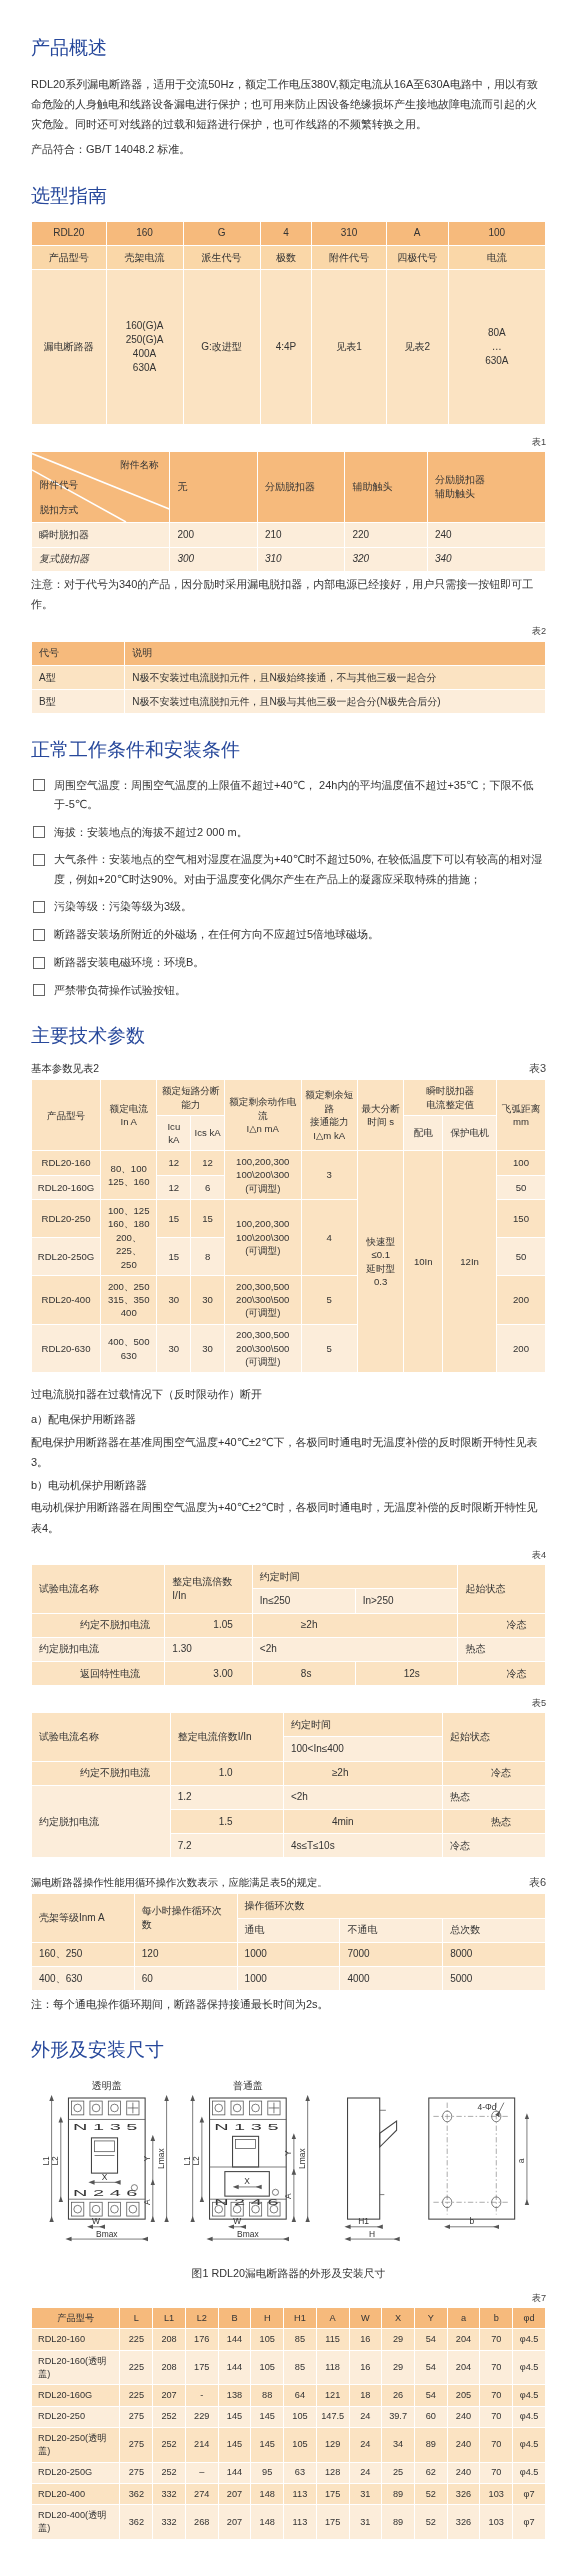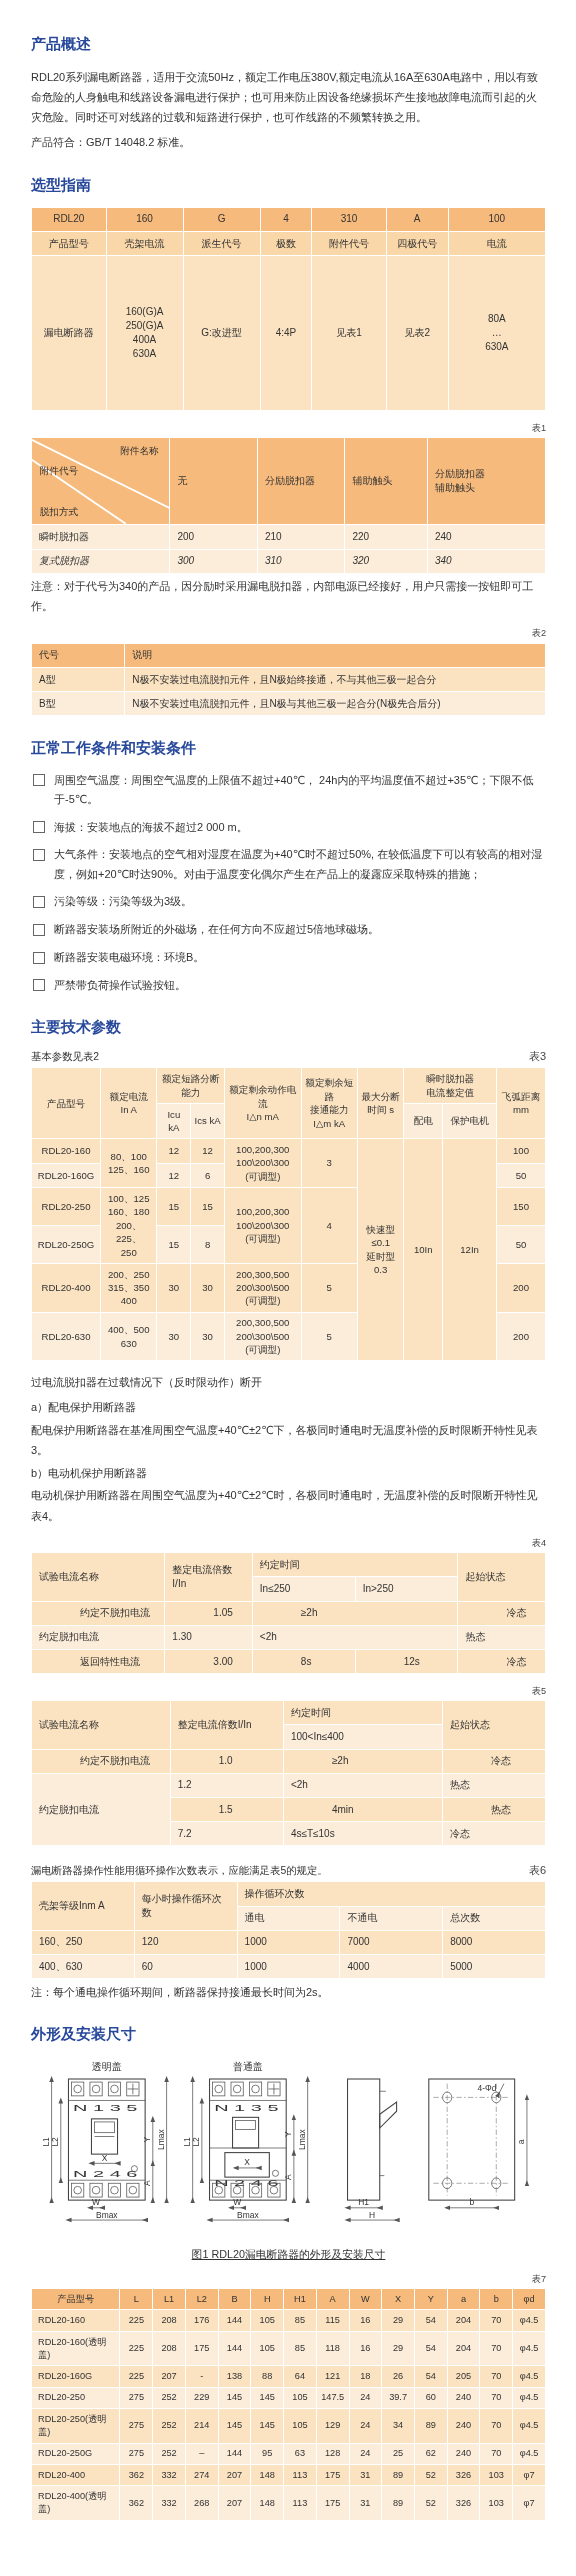--- a/index.html
+++ b/index.html
@@ -8,38 +8,38 @@
     --md:#FAD7A8;
     --r1:#FBE3C2;
     --r2:#FCEDDA;
     --ink:#333333;
     --line:#555555;
   }
   *{box-sizing:border-box;}
   html,body{margin:0;padding:0;background:#ffffff;}
   body{width:577px;font-family:"Liberation Sans","DejaVu Sans",sans-serif;color:var(--ink);}
   .page{width:577px;min-height:2576px;padding:12.3px 31px 31px 31px;}
-  h2.section{color:var(--blue);font-size:15px;font-weight:bold;margin:23px 0 12.3px 0;}
+  h2.section{color:var(--blue);font-size:19px;font-weight:normal;margin:23px 0 12.3px 0;}
   p.body{font-size:11px;line-height:1.85;margin:4.6px 0;white-space:pre-line;}
   p.tight{margin:2.3px 0;}
   .tag{font-size:9.2px;color:#444;text-align:right;margin:10.8px 0 2.3px 0;}
   .tag-inline{font-size:11px;color:#444;}
   .row-between{display:flex;justify-content:space-between;align-items:flex-end;margin:7.7px 0 3.1px 0;font-size:10.4px;}
   table{width:100%;border-collapse:separate;border-spacing:1.5px;font-size:10px;table-layout:fixed;}
   td{padding:4.6px 7px;vertical-align:middle;white-space:pre-line;line-height:1.4;text-align:left;background:var(--r1);}
   .hd{background:var(--hd);}
   .c-r1{background:var(--r1);padding-left:48px;}
   .c-r2{background:var(--r2);}
   
   .sel td{text-align:center;}
   .sel tr:nth-child(1) td{background:var(--hd);}
   .sel tr:nth-child(2) td{background:var(--md);}
   .sel tr:nth-child(3) td{background:var(--r1);height:154px;}
   
-  .corner{position:relative;height:66px;padding:8px;}
+  .corner{position:relative;height:66px;padding:0;}
   .corner .lbl{position:absolute;font-size:9.6px;}
   .corner .lbl-top{top:6.1px;right:10.8px;}
   .corner .lbl-mid{top:26px;left:7.7px;}
   .corner .lbl-bot{bottom:6.1px;left:7.7px;}
   .corner svg{position:absolute;inset:0;width:100%;height:100%;}
   .t1 td{background:var(--r1);}
   .t1 tr:nth-child(1) td{background:var(--hd);}
   .t1 tr:nth-child(3) td{background:var(--r2);font-style:italic;}
   
   thead td{background:var(--hd);}
@@ -53,21 +53,21 @@
   
   .t3{font-size:9.6px;}
   .t3 td{text-align:center;padding:3.8px 3.1px;}
   
   .t4 td,.t5 td,.t6 td{text-align:left;}
   
   .t7{font-size:9.2px;}
   .t7 td{text-align:center;padding:3.8px 2.3px;}
   .t7 tbody td:first-child{text-align:left;padding-left:6.1px;}
   
-  .fig-wrap{margin:10.8px 0 0 0;text-decoration:underline;}
+  .fig-wrap{margin:10.8px 0 0 0;}
   svg.fig{display:block;margin:0 auto;}
   svg .ol{fill:none;stroke:#444;stroke-width:1.4;}
   svg .thin{fill:none;stroke:#555;stroke-width:1;}
   svg .dim{stroke:#555;stroke-width:1;}
   svg .dash{stroke:#777;stroke-width:0.8;stroke-dasharray:7 3 2 3;fill:none;}
   svg text{font-family:"Liberation Sans","DejaVu Sans",sans-serif;font-size:11px;fill:#333;}
   svg text.big{font-size:13px;}
   .fig-caption{text-align:center;font-size:10.8px;margin:7.7px 0 1.5px 0;}
 </style>
 </head>

